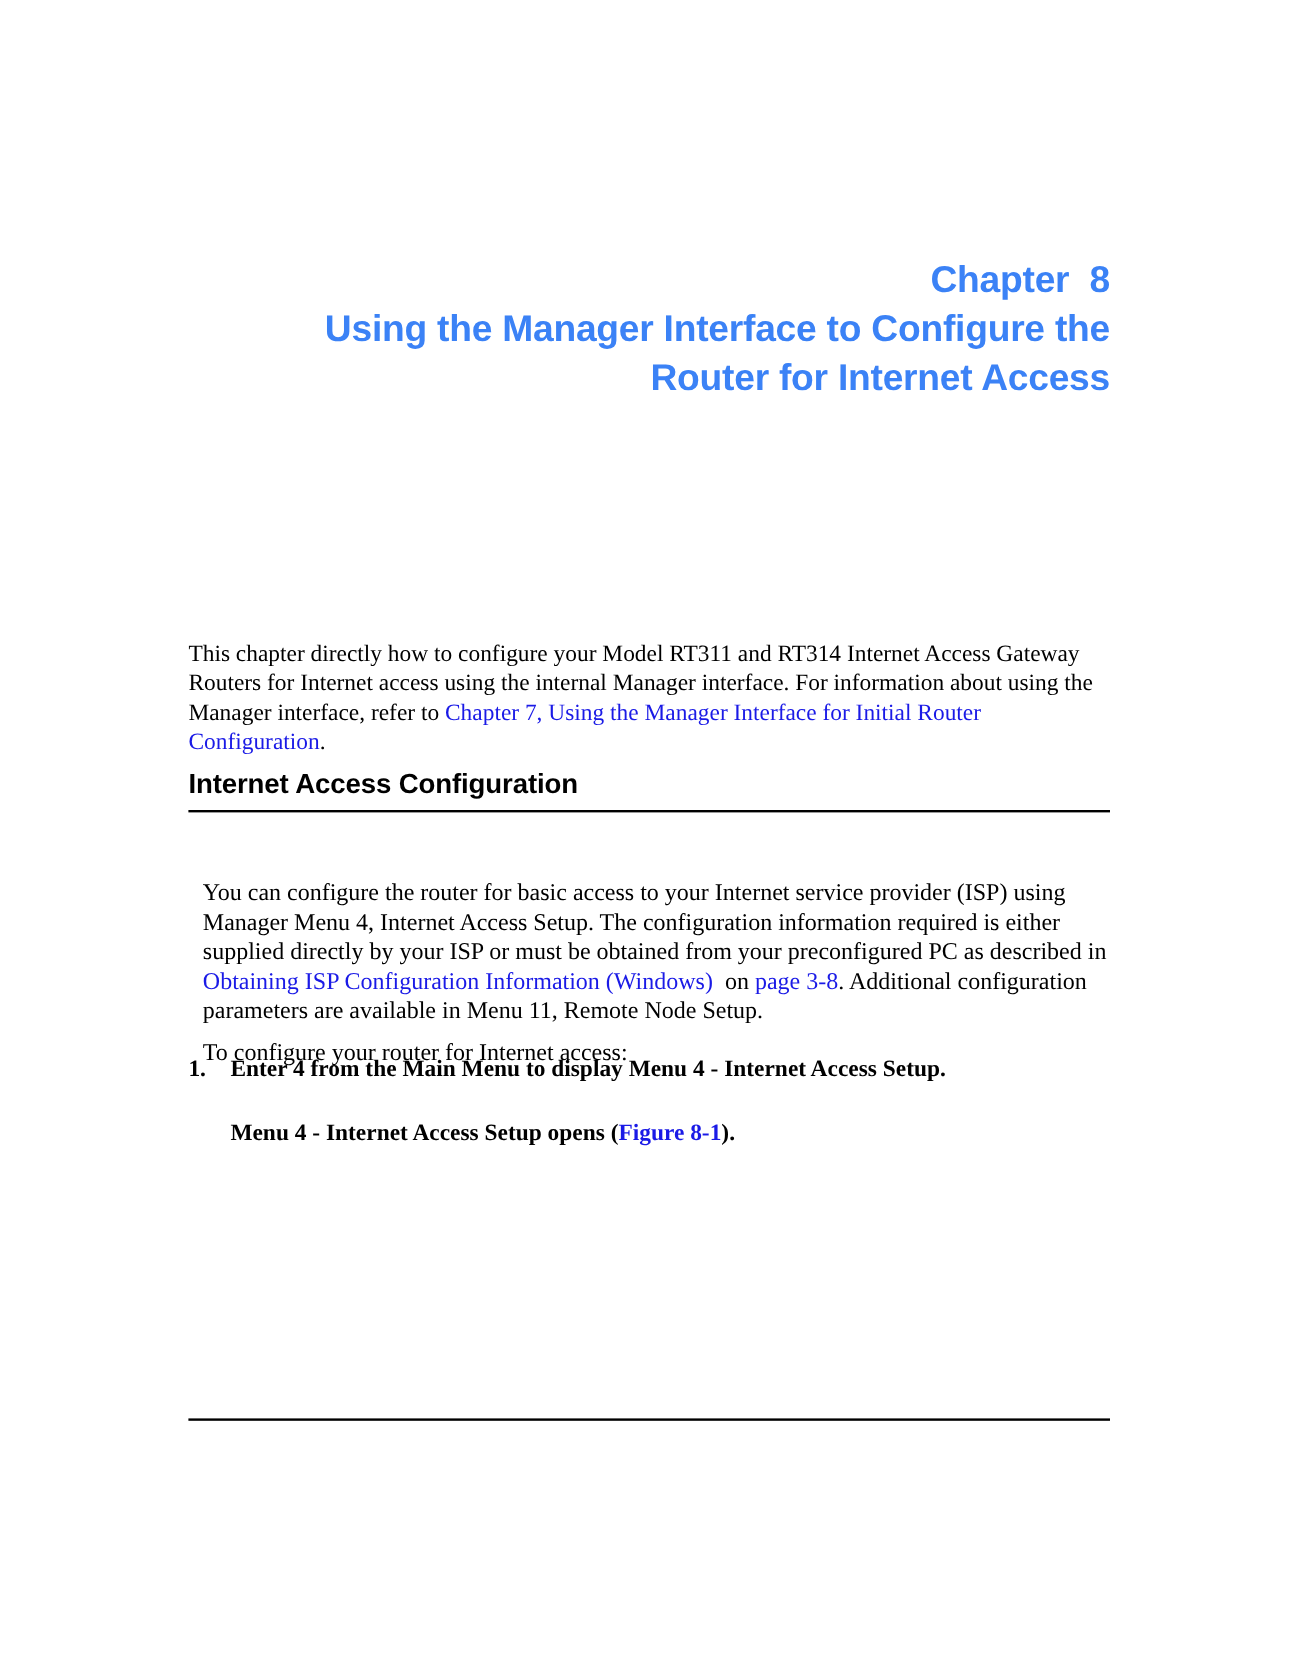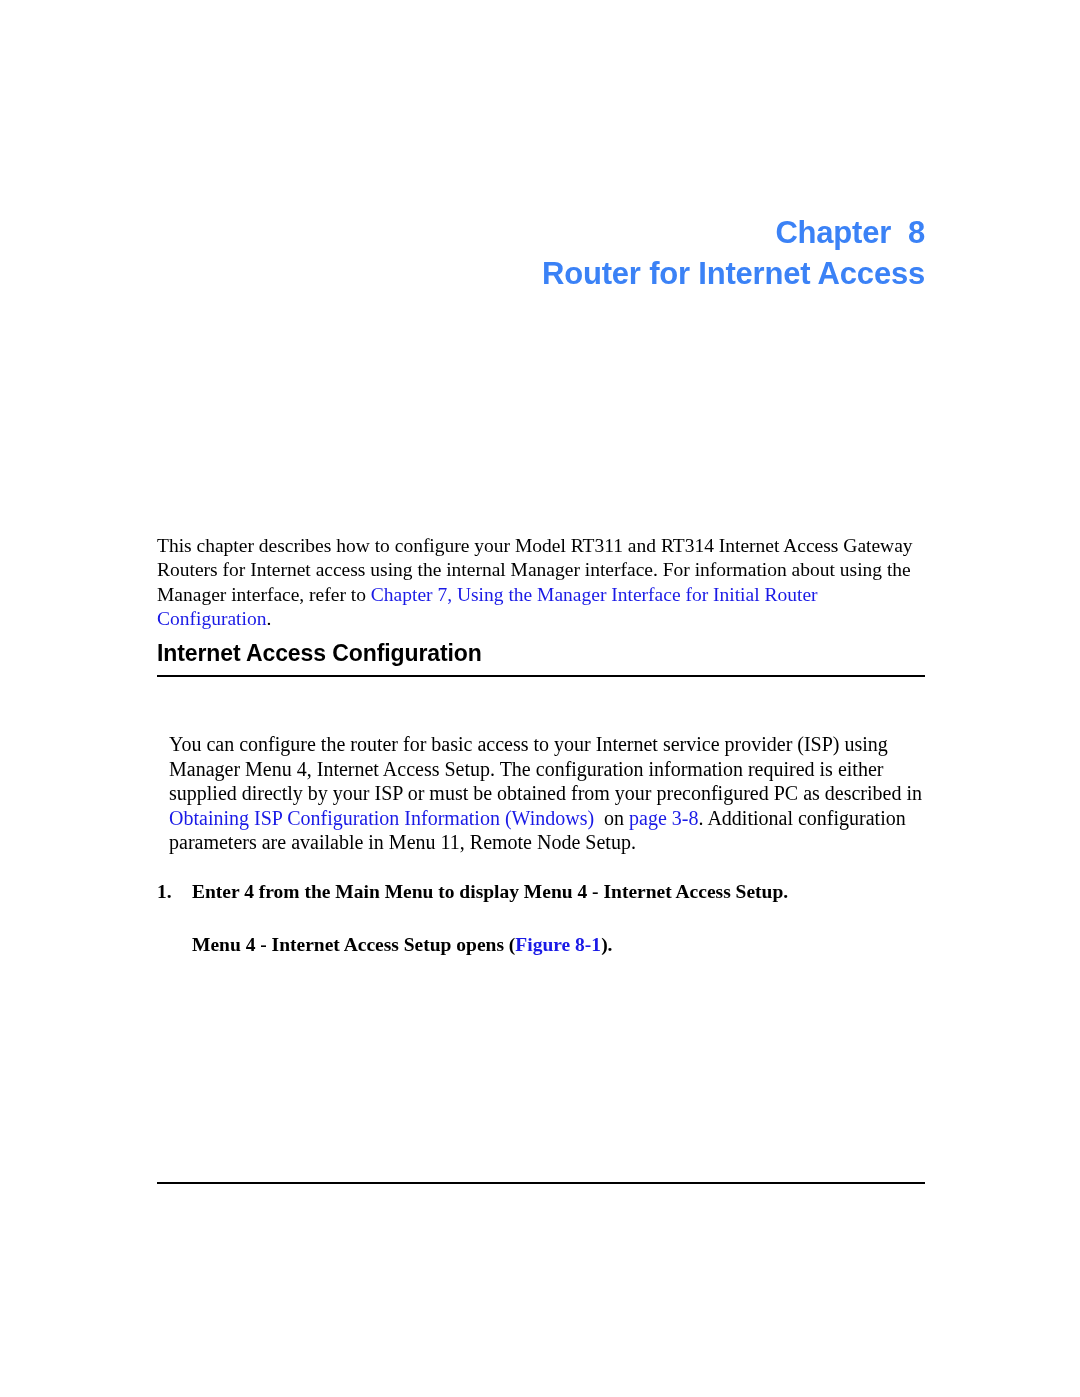--- a/index.html
+++ b/index.html
@@ -146,30 +146,32 @@
 
   .nb { white-space: pre; }
 </style>
 </head>
 <body>
 
 <div class="page">
 
   <div class="chapter-head">
     <span class="chap-line">Chapter  8</span>
+    <span class="chap-line">Using the Manager Interface to Configure the</span>
     <span class="chap-line">Router for Internet Access</span>
   </div>
 
-  <p class="intro"><span>This chapter describes how to configure your Model RT311 and RT314 Internet Access Gateway Routers for Internet access using the internal Manager interface. For information about using the Manager interface, refer to </span><span class="lnk">Chapter 7,  Using the Manager Interface for Initial Router Configuration</span><span>.</span></p>
+  <p class="intro"><span>This chapter directly how to configure your Model RT311 and RT314 Internet Access Gateway Routers for Internet access using the internal Manager interface. For information about using the Manager interface, refer to </span><span class="lnk">Chapter 7,  Using the Manager Interface for Initial Router Configuration</span><span>.</span></p>
 
   <div class="section-head">Internet Access Configuration</div>
   <div class="section-rule"></div>
 
   <p class="body-para para-config"><span>You can configure the router for basic access to your Internet service provider (ISP) using Manager Menu 4, Internet Access Setup. The configuration information required is either supplied directly by your ISP or must be obtained from your preconfigured PC as described in </span><span class="lnk">Obtaining ISP Configuration Information (Windows) </span><span class="nb"> on </span><span class="lnk">page 3-8</span><span>. Additional configuration parameters are available in Menu 11, Remote Node Setup.</span></p>
 
+  <p class="body-para para-lead">To configure your router for Internet access:</p>
 
   <div class="step">
     <div class="step-row">
       <span class="step-num">1.</span>
       <span class="step-text">Enter 4 from the Main Menu to display Menu 4 - Internet Access Setup.</span>
     </div>
   </div>
 
   <p class="step-sub"><span>Menu 4 - Internet Access Setup opens (</span><span class="lnk">Figure 8-1</span><span>).</span></p>
 

